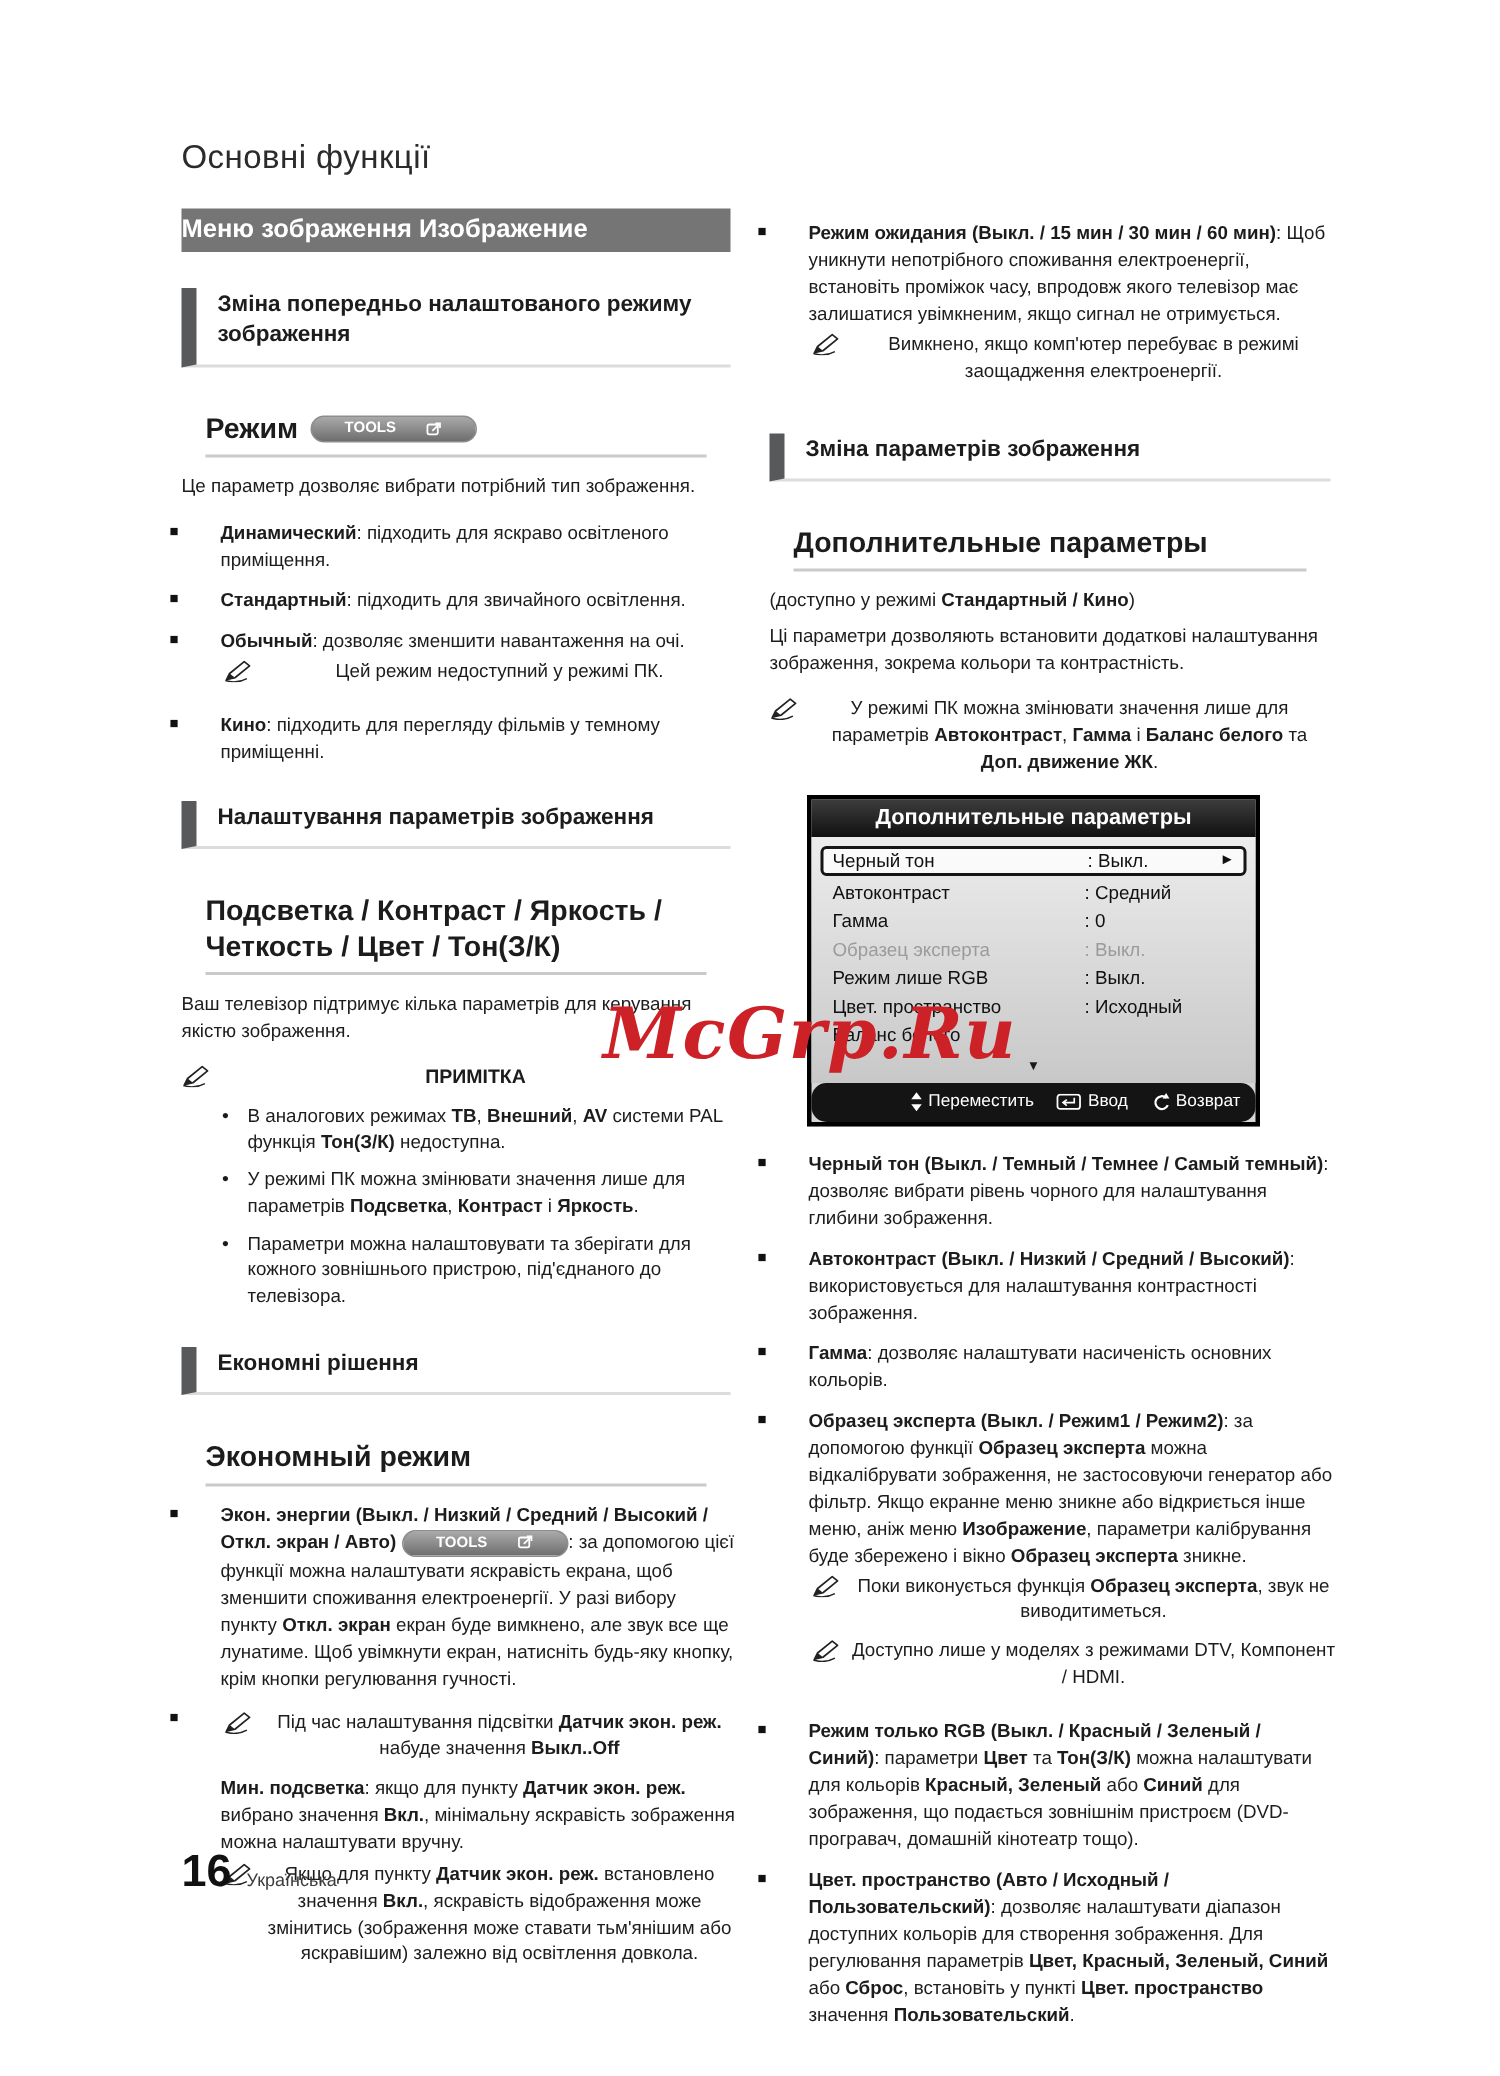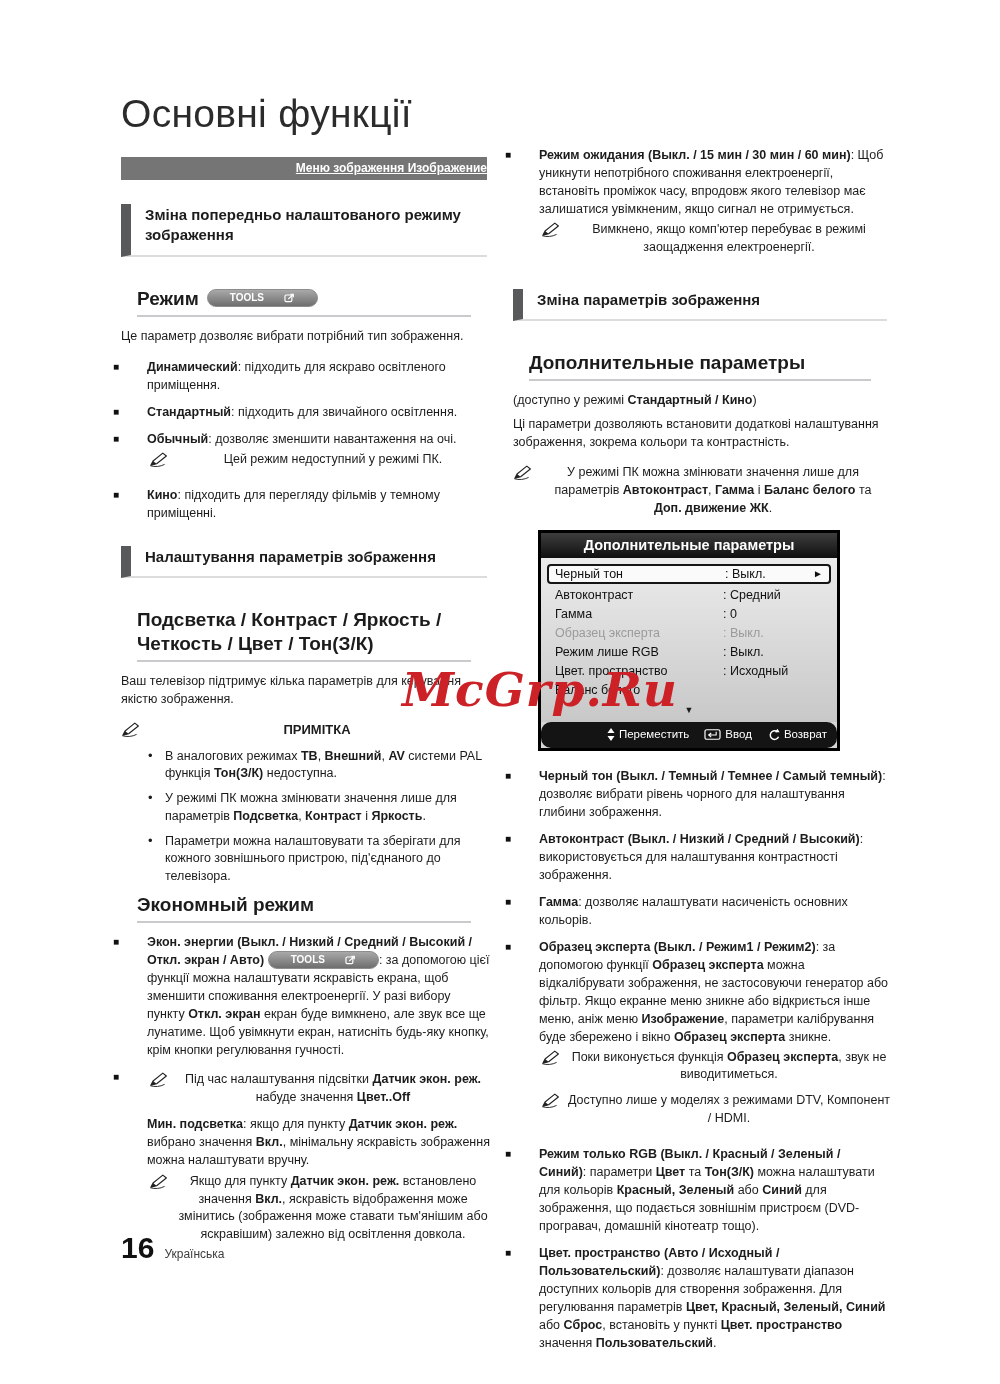--- a/index.html
+++ b/index.html
@@ -7,23 +7,23 @@
     --ink:#1c1c1c; --red:#cc2127;
   }
   *{box-sizing:border-box;}
   body{margin:0;background:#fff;}
   .page{position:relative;width:1000px;height:1384px;background:#fff;overflow:hidden;
         font-family:"Liberation Sans","DejaVu Sans",sans-serif;color:var(--ink);}
   .col{position:absolute;}
   .col-left{left:121px;top:92px;width:366px;}
   .col-right{left:513px;top:146px;width:374px;}
 
-  h1.title{margin:0 0 21px;font-size:39px;font-weight:400;color:#2b2b2b;letter-spacing:.3px;}
-  .banner{background:var(--banner);color:#fff;font-weight:bold;font-size:12px;
-          text-align:right;padding:4px 0 5px;margin:0 0 5px;text-decoration:underline;}
+  h1.title{margin:0 0 21px;font-size:22px;font-weight:400;color:#2b2b2b;letter-spacing:.3px;}
+  .banner{background:var(--banner);color:#fff;font-weight:bold;font-size:17px;
+          text-align:left;padding:4px 0 5px;margin:0 0 5px;}
   .sec{border-left:10px solid var(--bar);border-bottom:2px solid var(--softrule);
        padding:1px 0 9px 14px;margin:24px 0 30px;font-weight:bold;font-size:15px;line-height:1.35;}
   .h2{margin:0 16px 10px;padding-bottom:5px;border-bottom:2px solid var(--rule);
       font-size:19px;font-weight:bold;line-height:1.24;display:block;}
   .h2 .hrow{display:flex;align-items:center;gap:8px;flex-wrap:wrap;}
   .p{margin:0 0 13px;font-size:12.5px;line-height:1.44;}
 
   .bullet{display:flex;margin:0 -4px 9px -8px;font-size:12.5px;line-height:1.44;}
   .bullet .sq{flex:0 0 34px;font-size:10px;padding-top:2px;color:#111;}
   .bullet .bt{flex:1;}
@@ -159,20 +159,21 @@
     </div>
     <div class="subnote">
       <span class="dot">•</span>
       <span class="nt">У режимі ПК можна змінювати значення лише для параметрів <b>Подсветка</b>, <b>Контраст</b> і <b>Яркость</b>.</span>
     </div>
     <div class="subnote">
       <span class="dot">•</span>
       <span class="nt">Параметри можна налаштовувати та зберігати для кожного зовнішнього пристрою, під'єднаного до телевізора.</span>
     </div>
 
+    <div class="sec">Економні рішення</div>
 
     <div class="h2">Экономный режим</div>
 
     <div class="bullet">
       <span class="sq">■</span>
       <span class="bt">
         <span><b>Экон. энергии (Выкл. / Низкий / Средний / Высокий / Откл. экран / Авто) </b></span><span class="tools">
             <span>TOOLS</span>
             <svg width="11" height="10">
               <use href="#ic-tools"></use>
@@ -181,21 +182,21 @@
       </span>
     </div>
 
     <div class="bullet">
       <span class="sq">■</span>
       <span class="bt">
         <span class="note in-bullet">
           <svg class="pci" width="19" height="15">
               <use href="#ic-pencil"></use>
             </svg>
-          <span class="nt">Під час налаштування підсвітки <b>Датчик экон. реж.</b> набуде значення <b>Цвет..Off</b></span>
+          <span class="nt">Під час налаштування підсвітки <b>Датчик экон. реж.</b> набуде значення <b>Выкл..Off</b></span>
         </span>
         <span class="p" style="display:block;margin:2px 0 4px;"><b>Мин. подсветка</b>: якщо для пункту <b>Датчик экон. реж.</b> вибрано значення <b>Вкл.</b>, мінімальну яскравість зображення можна налаштувати вручну.</span>
         <span class="note in-bullet">
           <svg class="pci" width="19" height="15">
               <use href="#ic-pencil"></use>
             </svg>
           <span class="nt">Якщо для пункту <b>Датчик экон. реж.</b> встановлено значення <b>Вкл.</b>, яскравість відображення може змінитись (зображення може ставати тьм'янішим або яскравішим) залежно від освітлення довкола.</span>
         </span>
       </span>
     </div>

